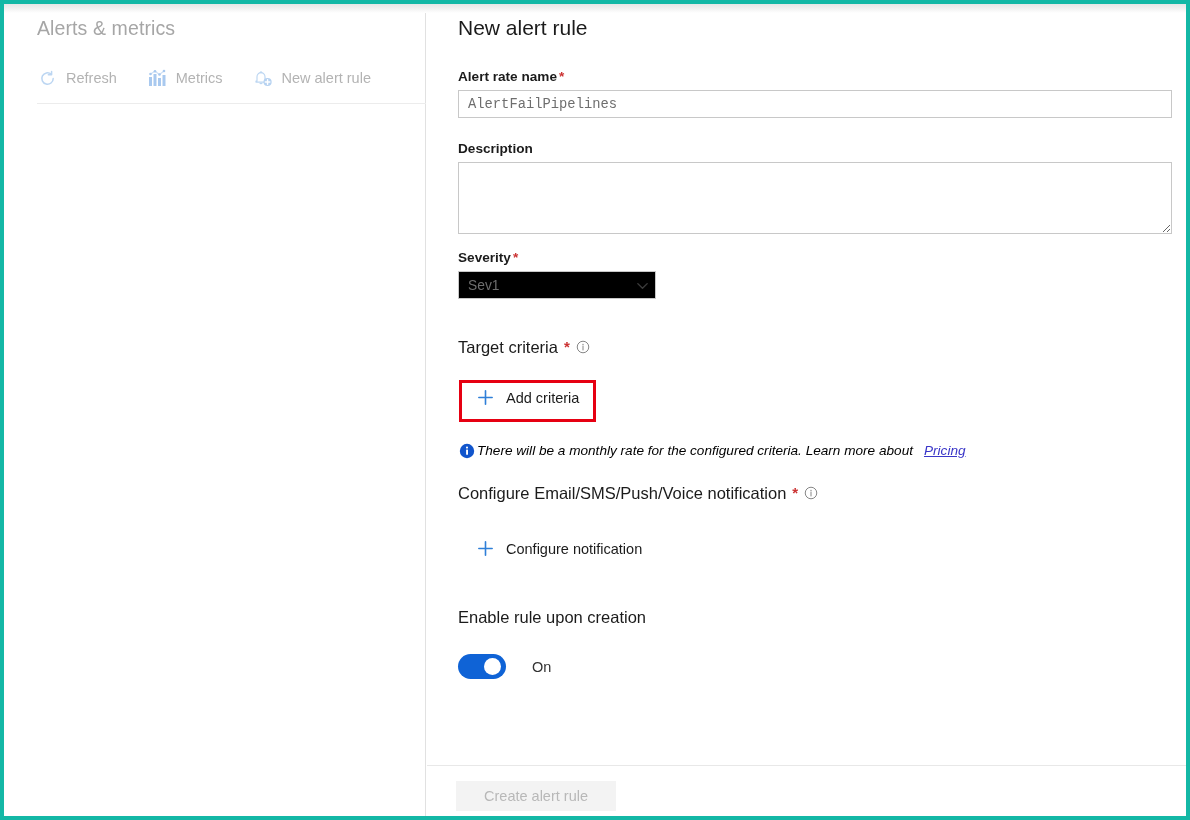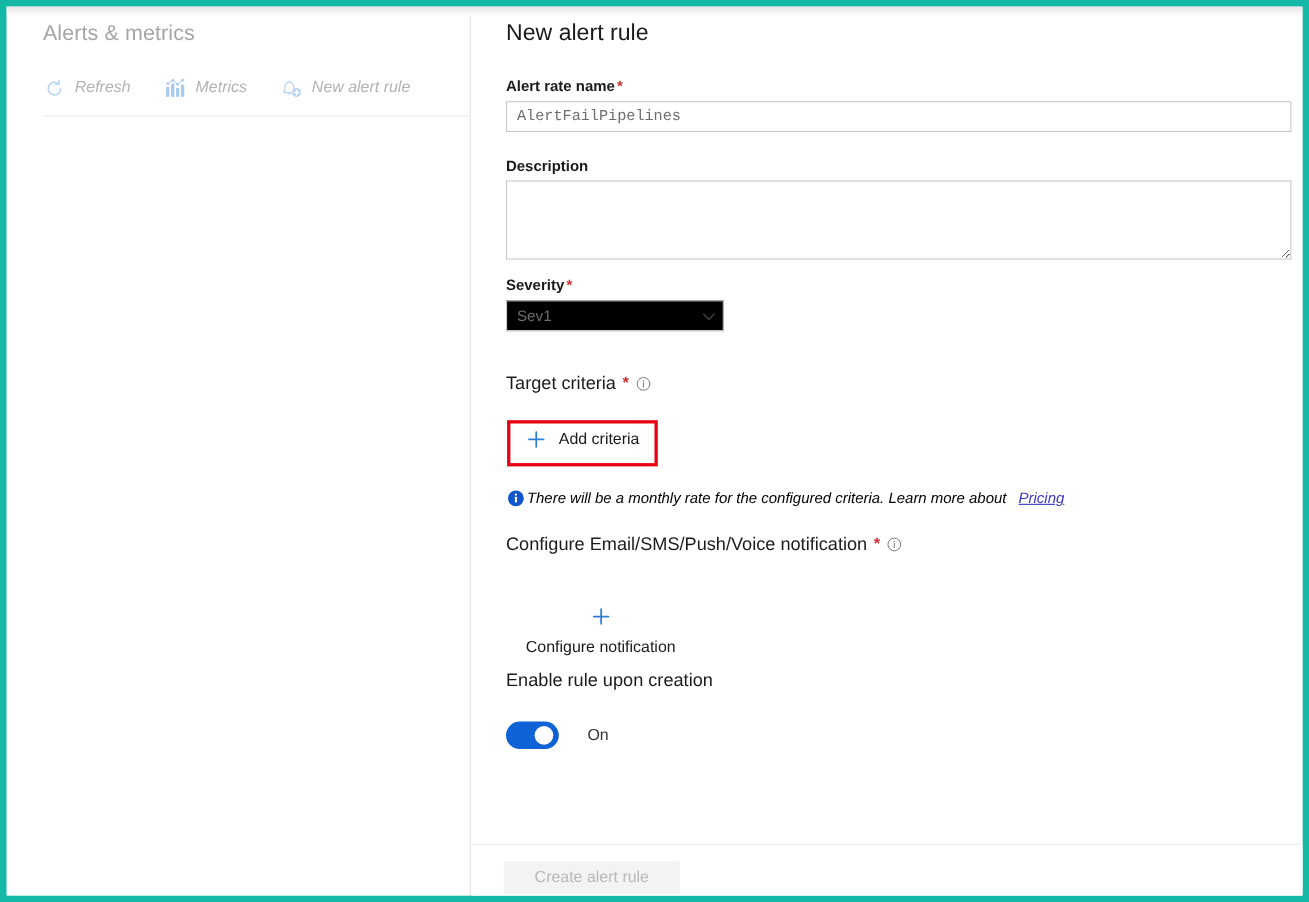--- a/index.html
+++ b/index.html
@@ -7,21 +7,21 @@
     margin: 0;
     padding: 0;
     background: #ffffff;
     font-family: "Liberation Sans", sans-serif;
   }
   #screen {
     position: relative;
     width: 1190px;
     height: 820px;
     background: #ffffff;
-    border: 6px solid #14b8a6;
+    border: 4px solid #14b8a6;
     overflow: hidden;
   }
   
   #screen::before {
     content: "";
     position: absolute;
     top: 0; left: 0; right: 0;
     height: 9px;
     background: linear-gradient(to bottom, #e6e6e6 0%, #f3f3f3 55%, #ffffff 100%);
     pointer-events: none;
@@ -47,21 +47,20 @@
     letter-spacing: .1px;
     white-space: nowrap;
   }
   .cmdbar {
     position: absolute;
     left: 33px;
     top: 62px;
     display: flex;
     align-items: center;
     gap: 0px;
-    font-style: italic;
   }
   .cmd-item {
     display: flex;
     align-items: center;
     gap: 9px;
     padding: 2px 14px 2px 0;
     margin-right: 16px;
     cursor: default;
   }
   .cmd-label {
@@ -433,21 +432,21 @@
           <span class="info-circle">
             <svg width="14" height="14" viewBox="0 0 16 16">
               <circle cx="8" cy="8" r="6.6" fill="none" stroke="#767676" stroke-width="1"></circle>
               <circle cx="8" cy="4.9" r="0.75" fill="#767676"></circle>
               <path d="M8 6.8 V11.4" stroke="#767676" stroke-width="1" stroke-linecap="round"></path>
             </svg>
           </span>
         </div>
       </div>
 
-      <button class="link-btn" style="position:absolute; left:33px; top:481px;flex-direction:column;">
+      <button class="link-btn" style="position:absolute; left:33px; top:471px;">
         <span class="plus-icon">
           <svg width="19" height="19" viewBox="0 0 20 20">
             <path d="M10 3 V17 M3 10 H17" stroke="#2f7fd8" stroke-width="1.7" stroke-linecap="round"></path>
           </svg>
         </span>
         <span class="lb-label">Configure notification</span>
       </button>
 
       <div class="field" style="left:31px; top:545px;">
         <div class="section-head">Enable rule upon creation</div>

